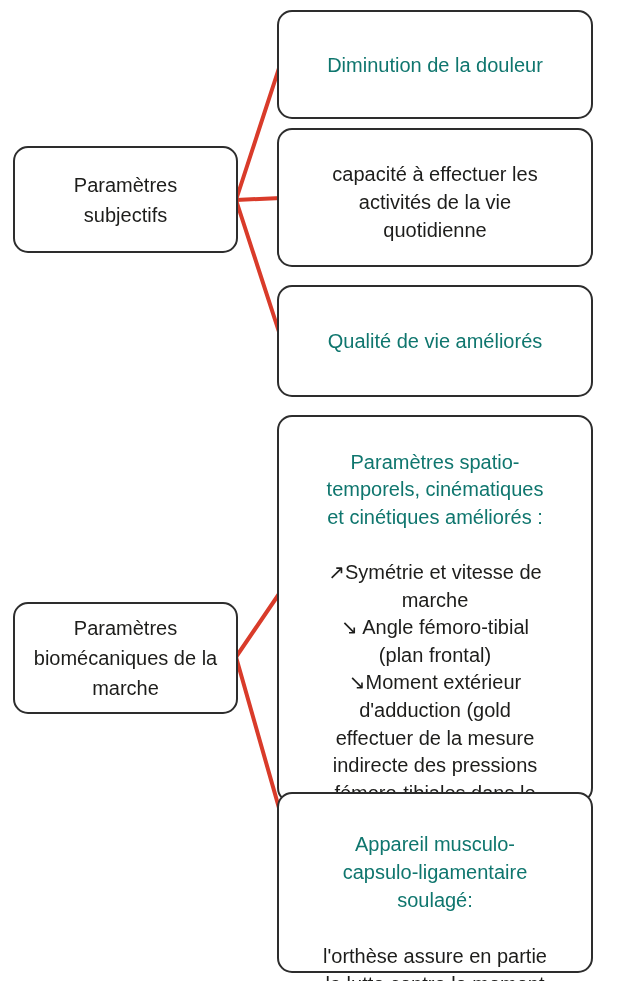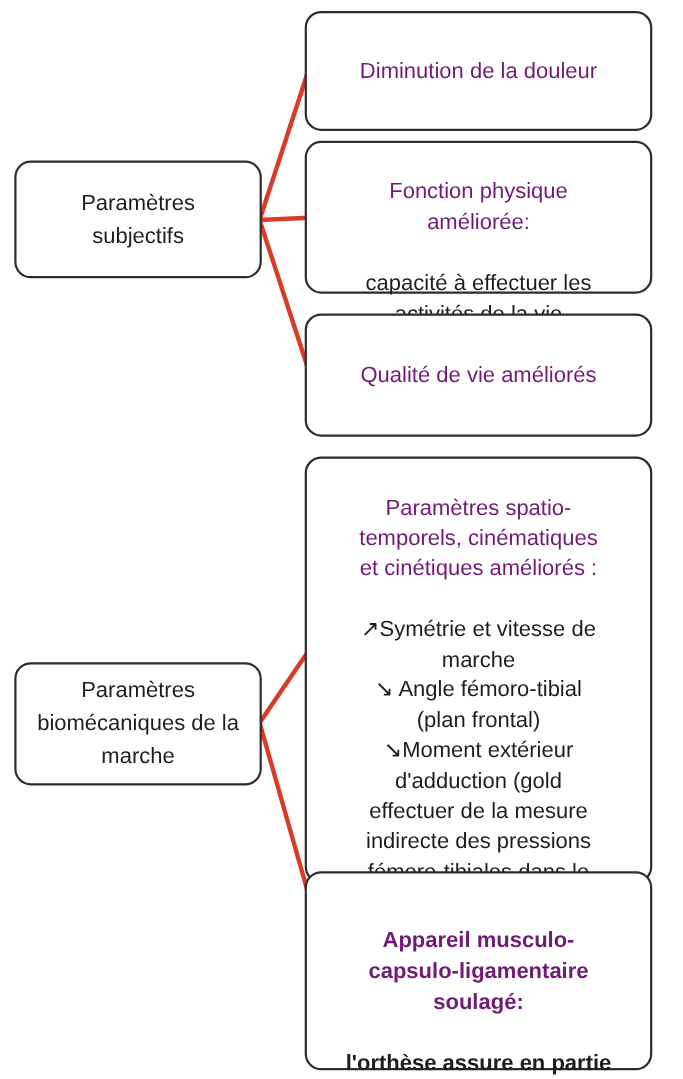--- a/index.html
+++ b/index.html
@@ -40,26 +40,26 @@
     white-space: pre-line;
   }
   .box.center {
     display: flex;
     align-items: center;
     justify-content: center;
   }
   .box.top {
     padding-top: 2px;
   }
-  .box.pad8 { padding-top: 19px; font-weight: bold; }
+  .box.pad8 { padding-top: 8px; }
   .box.tall { line-height: 27.6px; padding-top: 4px; }
   .left-node {
     line-height: 30px;
   }
-  .red { color: #701a75; display: block; }
+  .red { color: #0f766e; display: block; }
   .black { color: #1d1d1b; display: block; }
   .box.center .red, .box.center .black { display: inline; }
 </style>
 </head>
 <body>
 
 <div class="canvas">
 
   <svg class="connectors" width="621" height="981" viewBox="0 0 621 981" aria-hidden="true">
     <g>
@@ -82,22 +82,20 @@
     <span class="black">Paramètres
 biomécaniques de la
 marche</span>
   </div>
 
   <div class="box center" style="left:277px; top:10px; width:316px; height:109px;">
     <span class="red">Diminution de la douleur</span>
   </div>
 
   <div class="box top" style="left:277px; top:128px; width:316px; height:139px;">
-    <span class="red">Fonction physique
-améliorée:</span>
     <span class="black">capacité à effectuer les
 activités de la vie
 quotidienne</span>
   </div>
 
   <div class="box center" style="left:277px; top:285px; width:316px; height:112px;">
     <span class="red">Qualité de vie améliorés</span>
   </div>
 
   <div class="box tall" style="left:277px; top:415px; width:316px; height:388px;">

